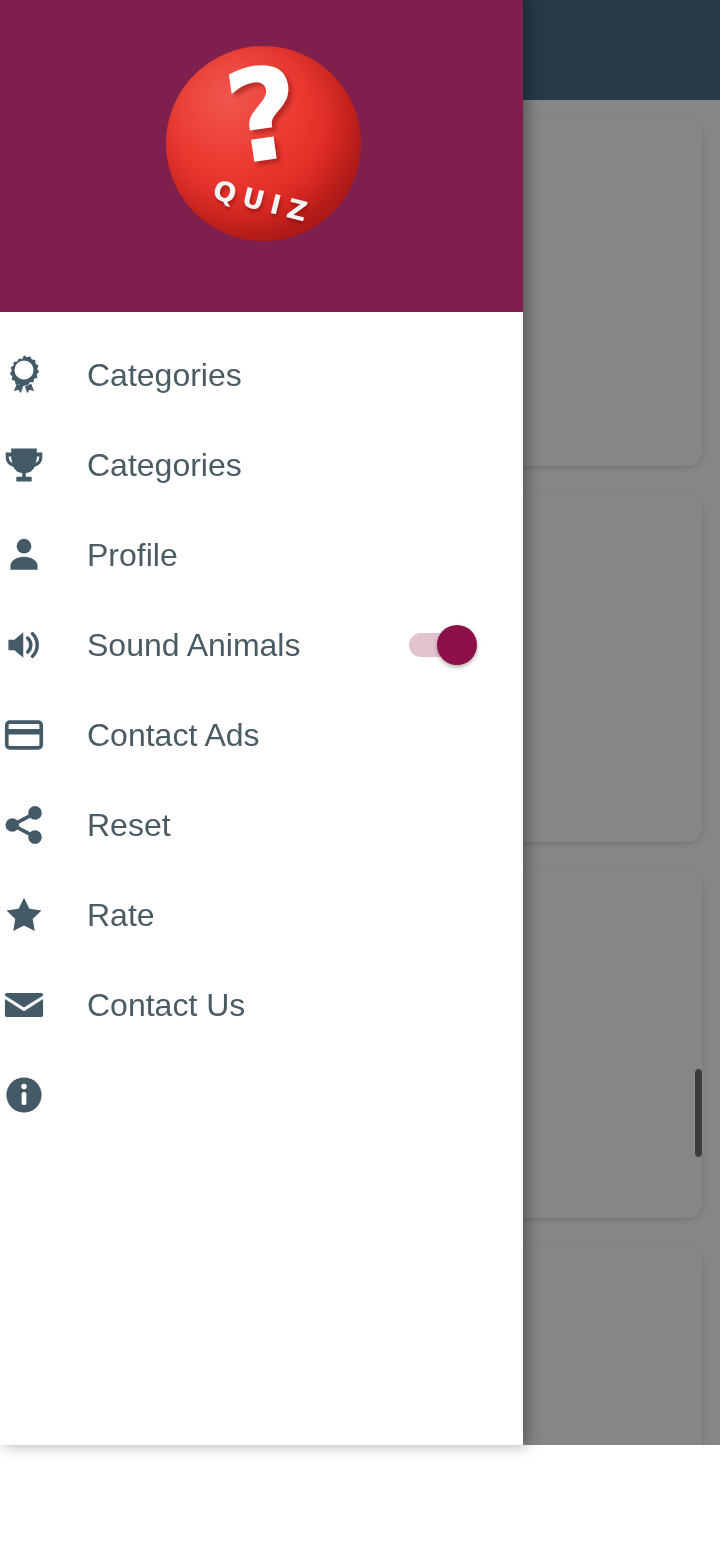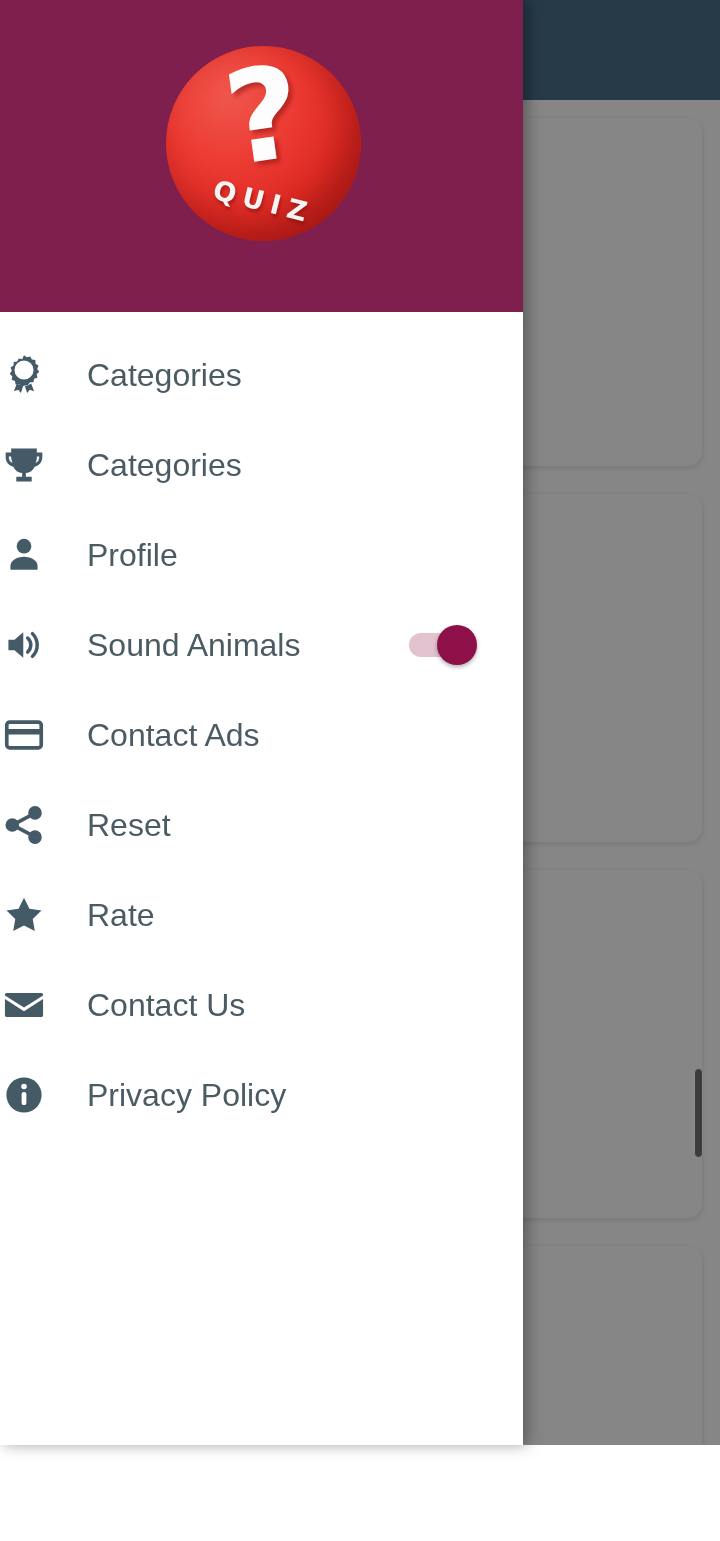--- a/index.html
+++ b/index.html
@@ -440,19 +440,18 @@
       </div>
 
       <div class="menu-item">
         <span class="menu-icon">
           <svg width="44" height="44" viewBox="0 0 24 24" fill="currentColor">
             <circle cx="12" cy="12" r="9.6"></circle>
             <rect x="10.7" y="10.4" width="2.6" height="7.1" rx="1.2" fill="#fff"></rect>
             <circle cx="12" cy="7.3" r="1.5" fill="#fff"></circle>
           </svg>
         </span>
-        <span class="menu-label">Privacy Policy</span>
       </div>
 
 
     </div>
   </div>
 </div>
 
 </body></html>

